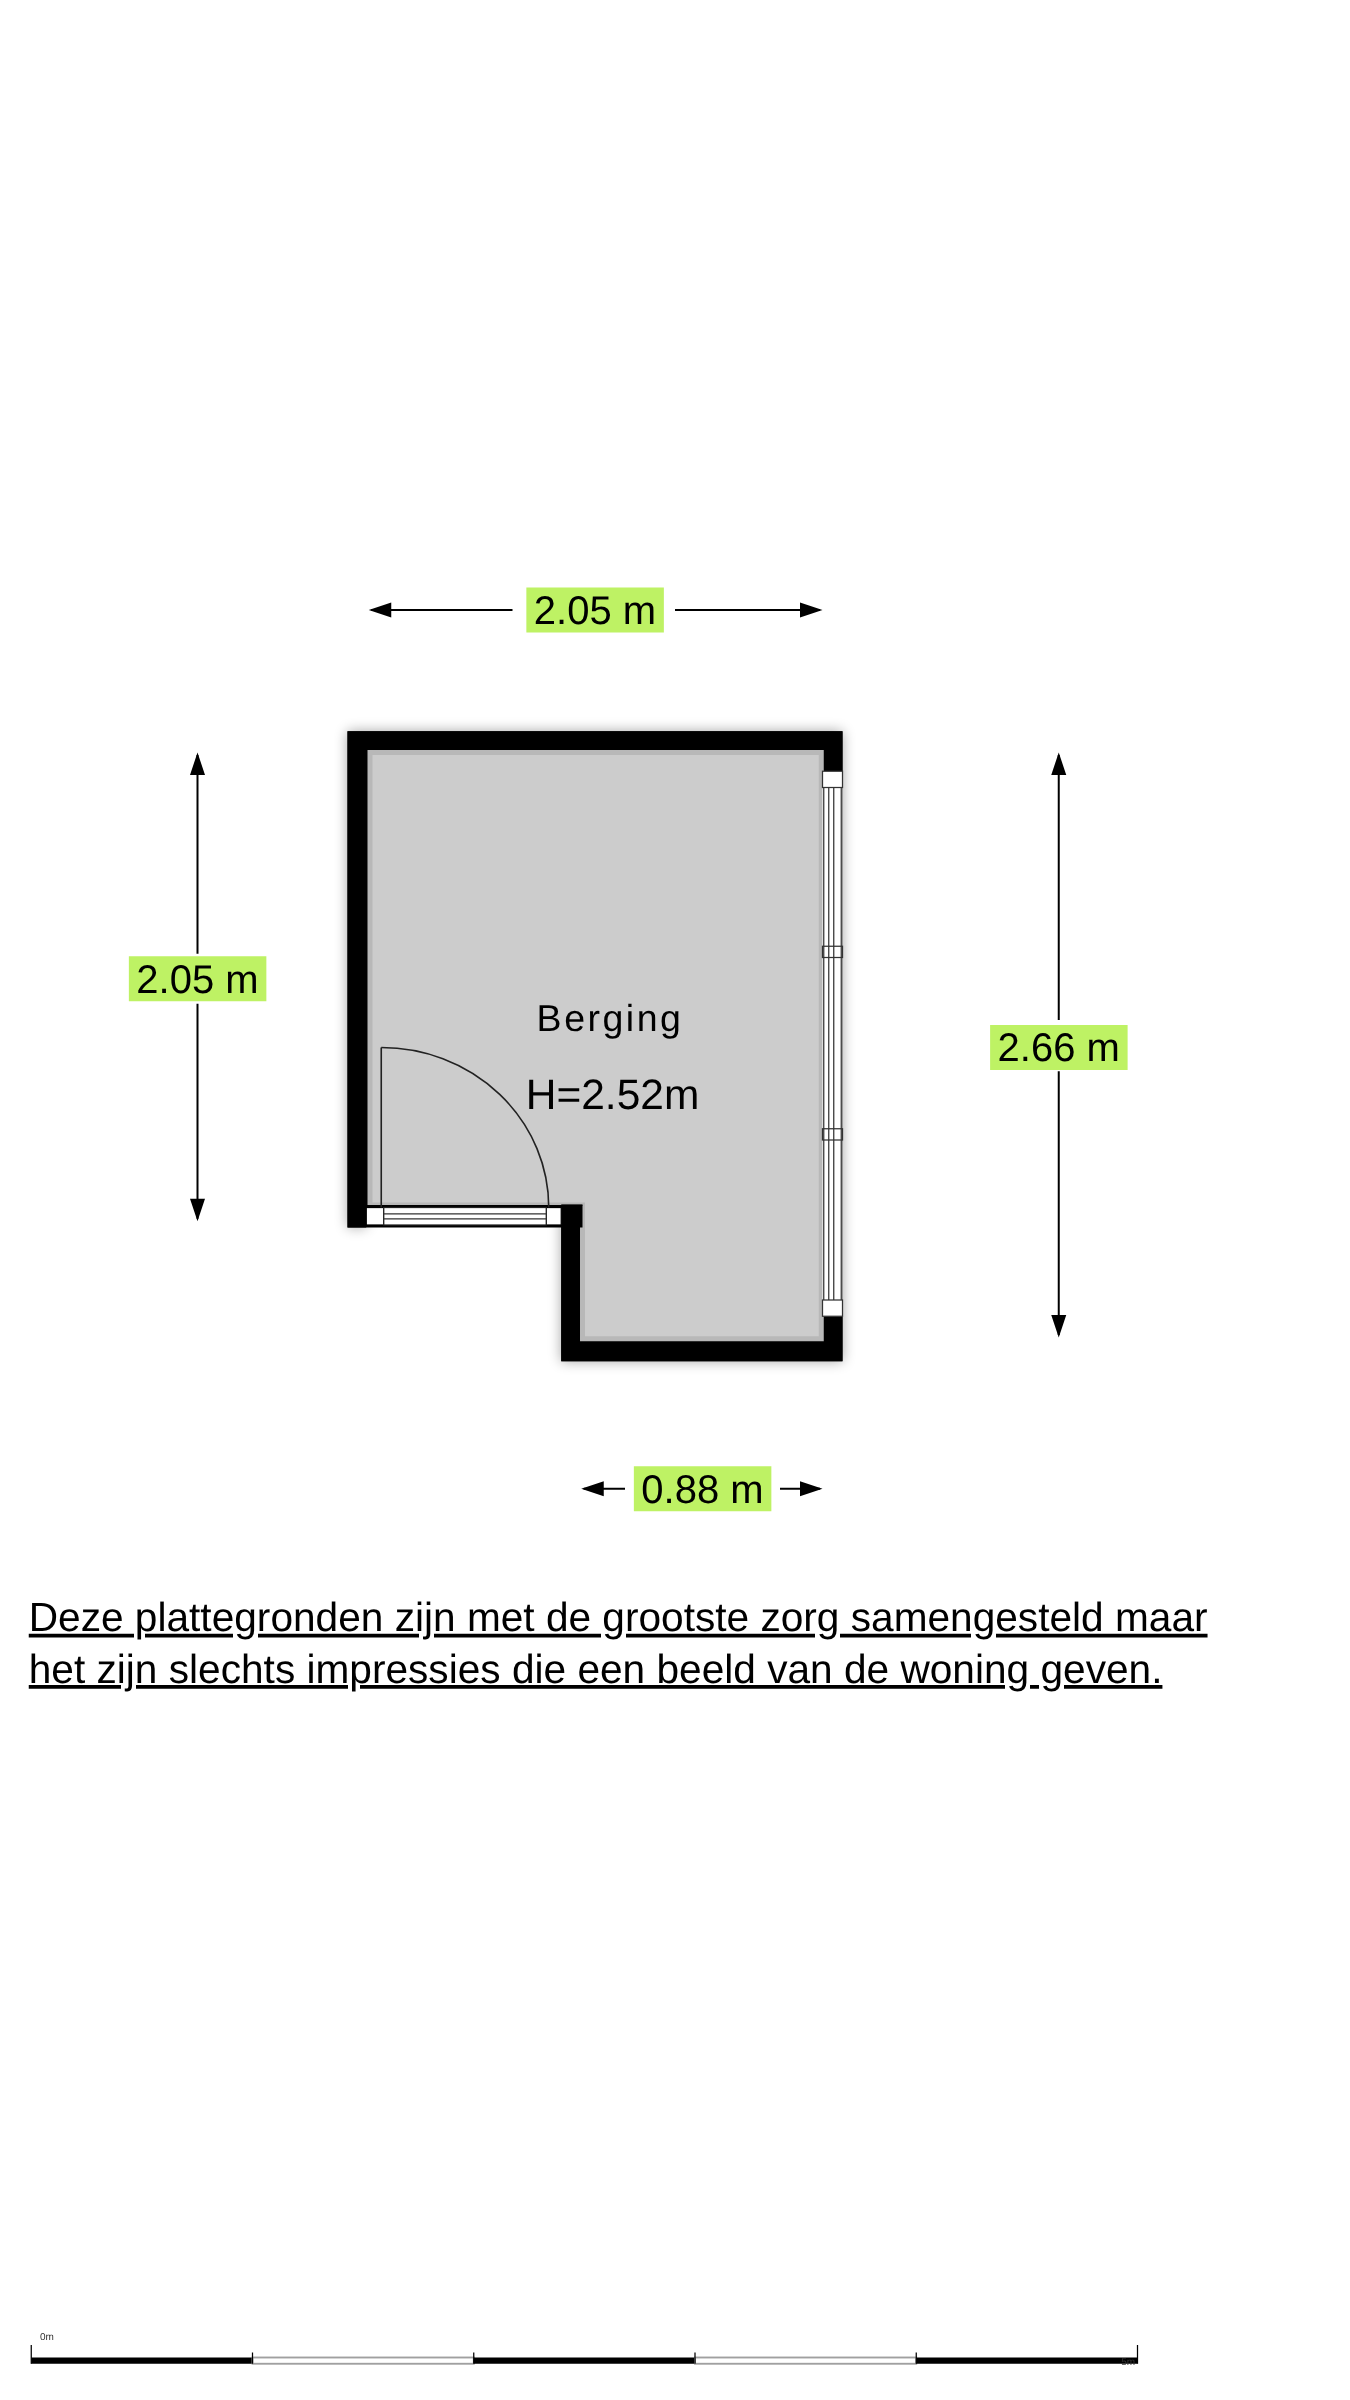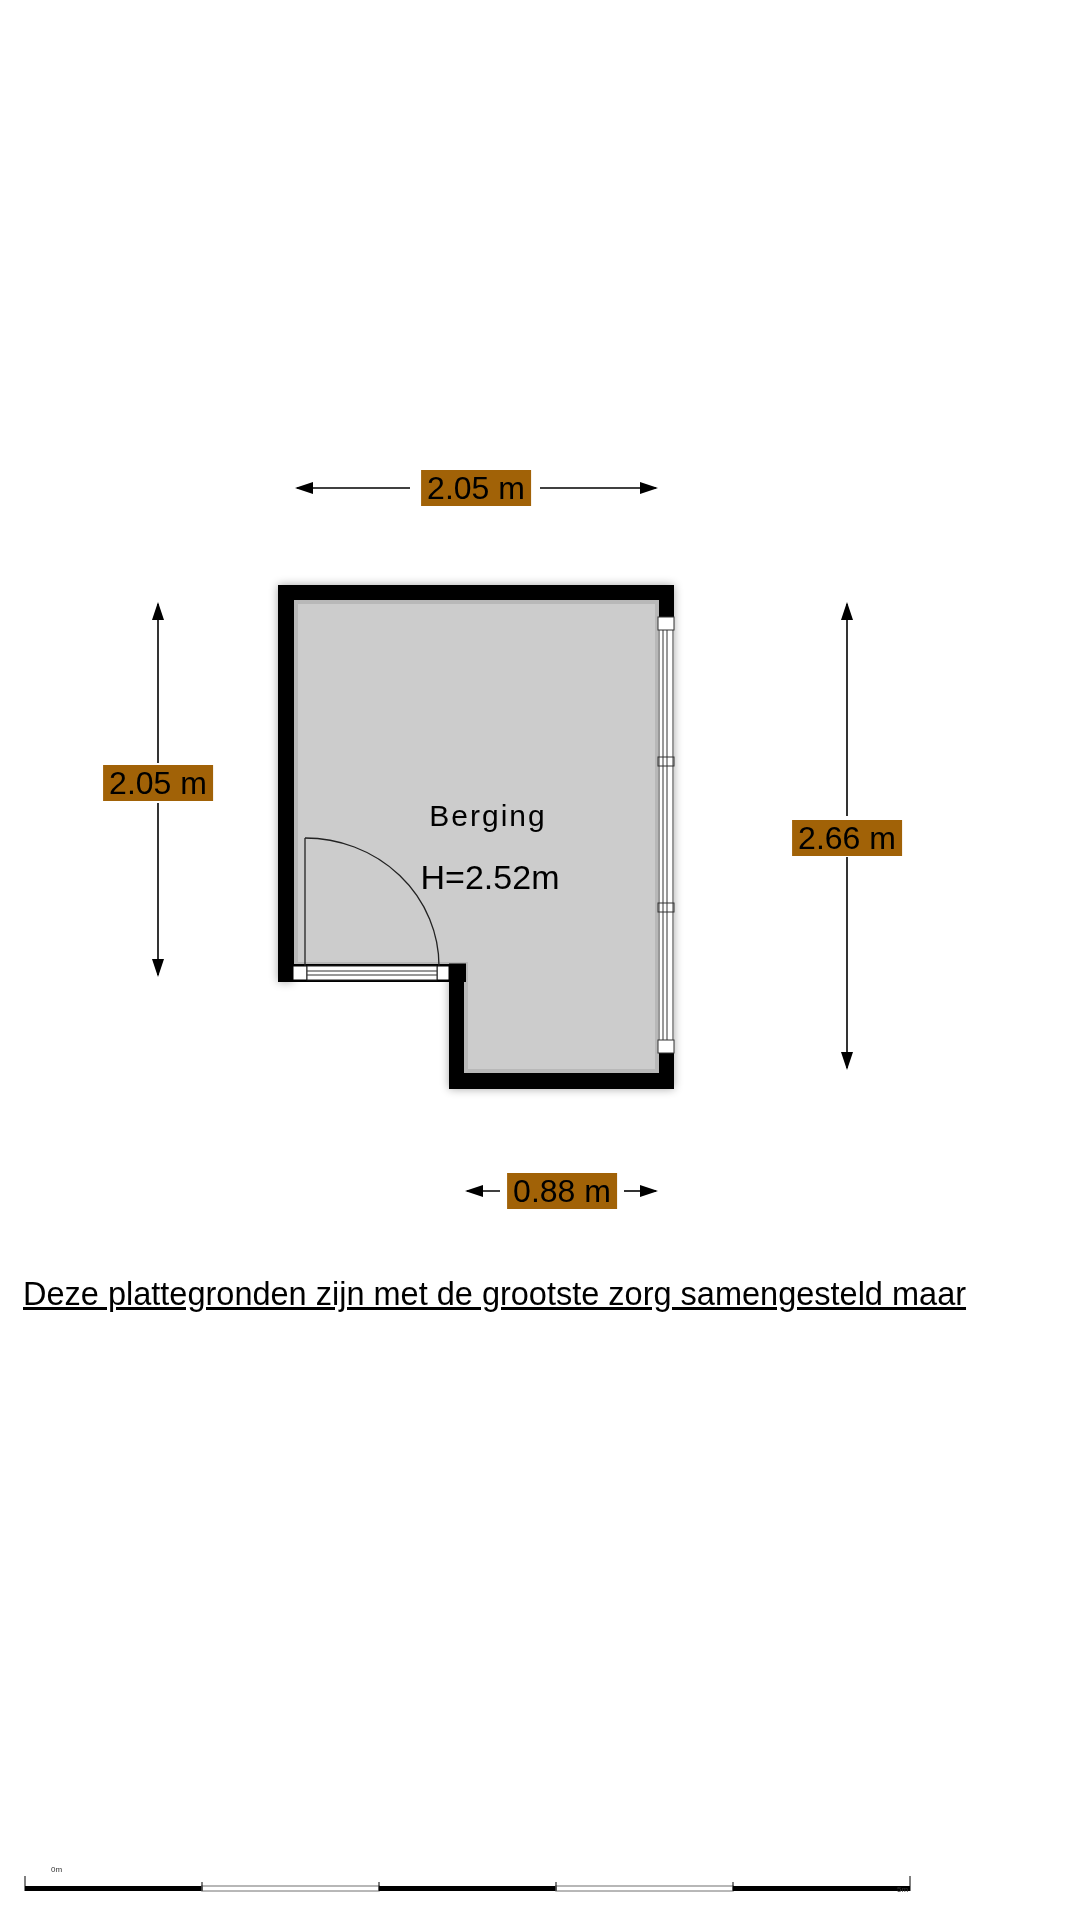--- a/index.html
+++ b/index.html
@@ -1,20 +1,20 @@
 <!DOCTYPE html>
 <html><head>
 <meta charset="utf-8">
 <style>
   html, body { margin: 0; padding: 0; background: #ffffff; }
   body { width: 1080px; height: 1920px; position: relative; overflow: hidden;
          font-family: "Liberation Sans", "DejaVu Sans", sans-serif; color: #000; }
   svg.plan { position: absolute; left: 0; top: 0; }
   .dim-label { position: absolute; font-size: 32px; line-height: 36px; white-space: nowrap;
-               background: #a16207; transform: translate(-50%, -50%); padding: 0 6px; }
+               background: #bef264; transform: translate(-50%, -50%); padding: 0 6px; }
   .room-label { position: absolute; transform: translate(-50%, -50%); white-space: nowrap; text-align: center; }
   .room-name { font-size: 30px; letter-spacing: 2px; }
   .room-height { font-size: 34px; }
   .disclaimer { position: absolute; left: 23px; top: 1274px; font-size: 32.5px; line-height: 41px; }
   .disclaimer div { white-space: nowrap; text-decoration: underline; }
   .scale-label { position: absolute; font-size: 8px; color: #333; }
 </style>
 </head>
 <body>
 
@@ -115,16 +115,17 @@
 <div class="dim-label" style="left:476px; top:488px;">2.05 m</div>
 <div class="dim-label" style="left:158px; top:783px;">2.05 m</div>
 <div class="dim-label" style="left:847px; top:838px;text-align:center;">2.66 m</div>
 <div class="dim-label" style="left:562px; top:1191px;">0.88 m</div>
 
 <div class="room-label room-name" style="left:488px; top:816px;">Berging</div>
 <div class="room-label room-height" style="left:490px; top:877px;">H=2.52m</div>
 
 <div class="disclaimer">
   <div>Deze plattegronden zijn met de grootste zorg samengesteld maar</div>
+  <div>het zijn slechts impressies die een beeld van de woning geven.</div>
 </div>
 
-<div class="scale-label" style="left:35px; top:1865px;padding-left:16px;">0m</div>
+<div class="scale-label" style="left:16px; top:1865px;padding-left:16px;">0m</div>
 <div class="scale-label" style="left:897px; top:1865px;margin-top:20px;">5m</div>
 
 </body></html>

